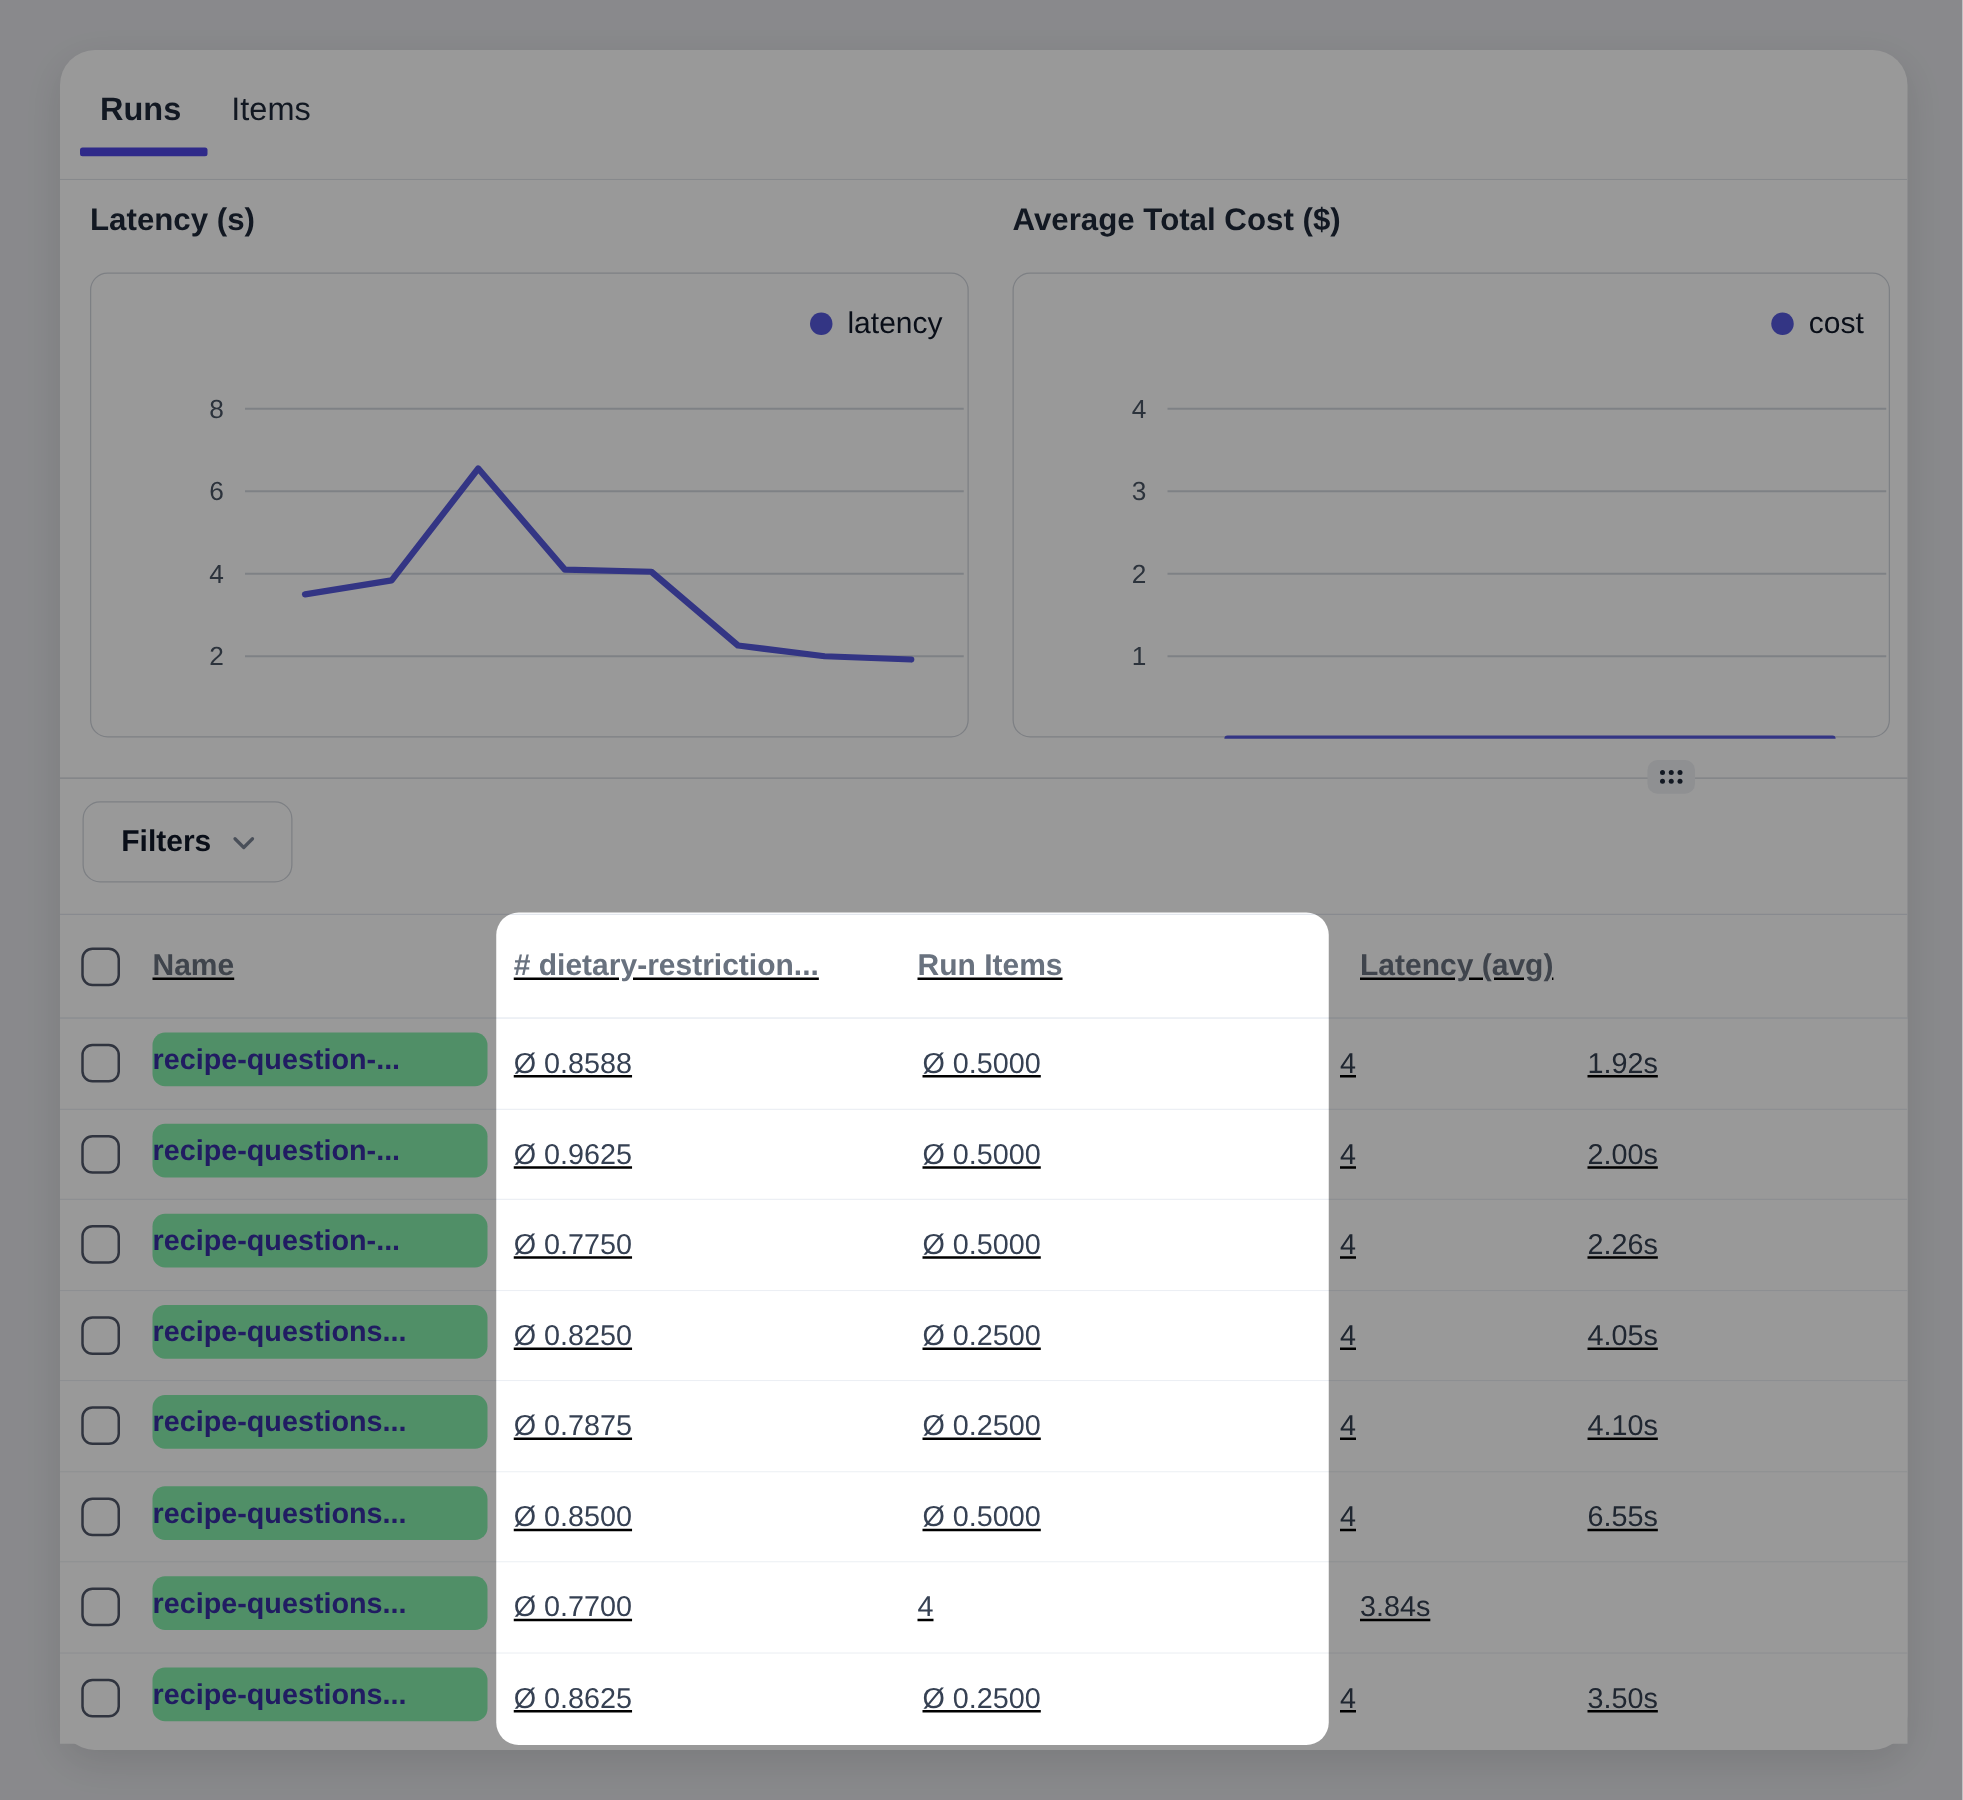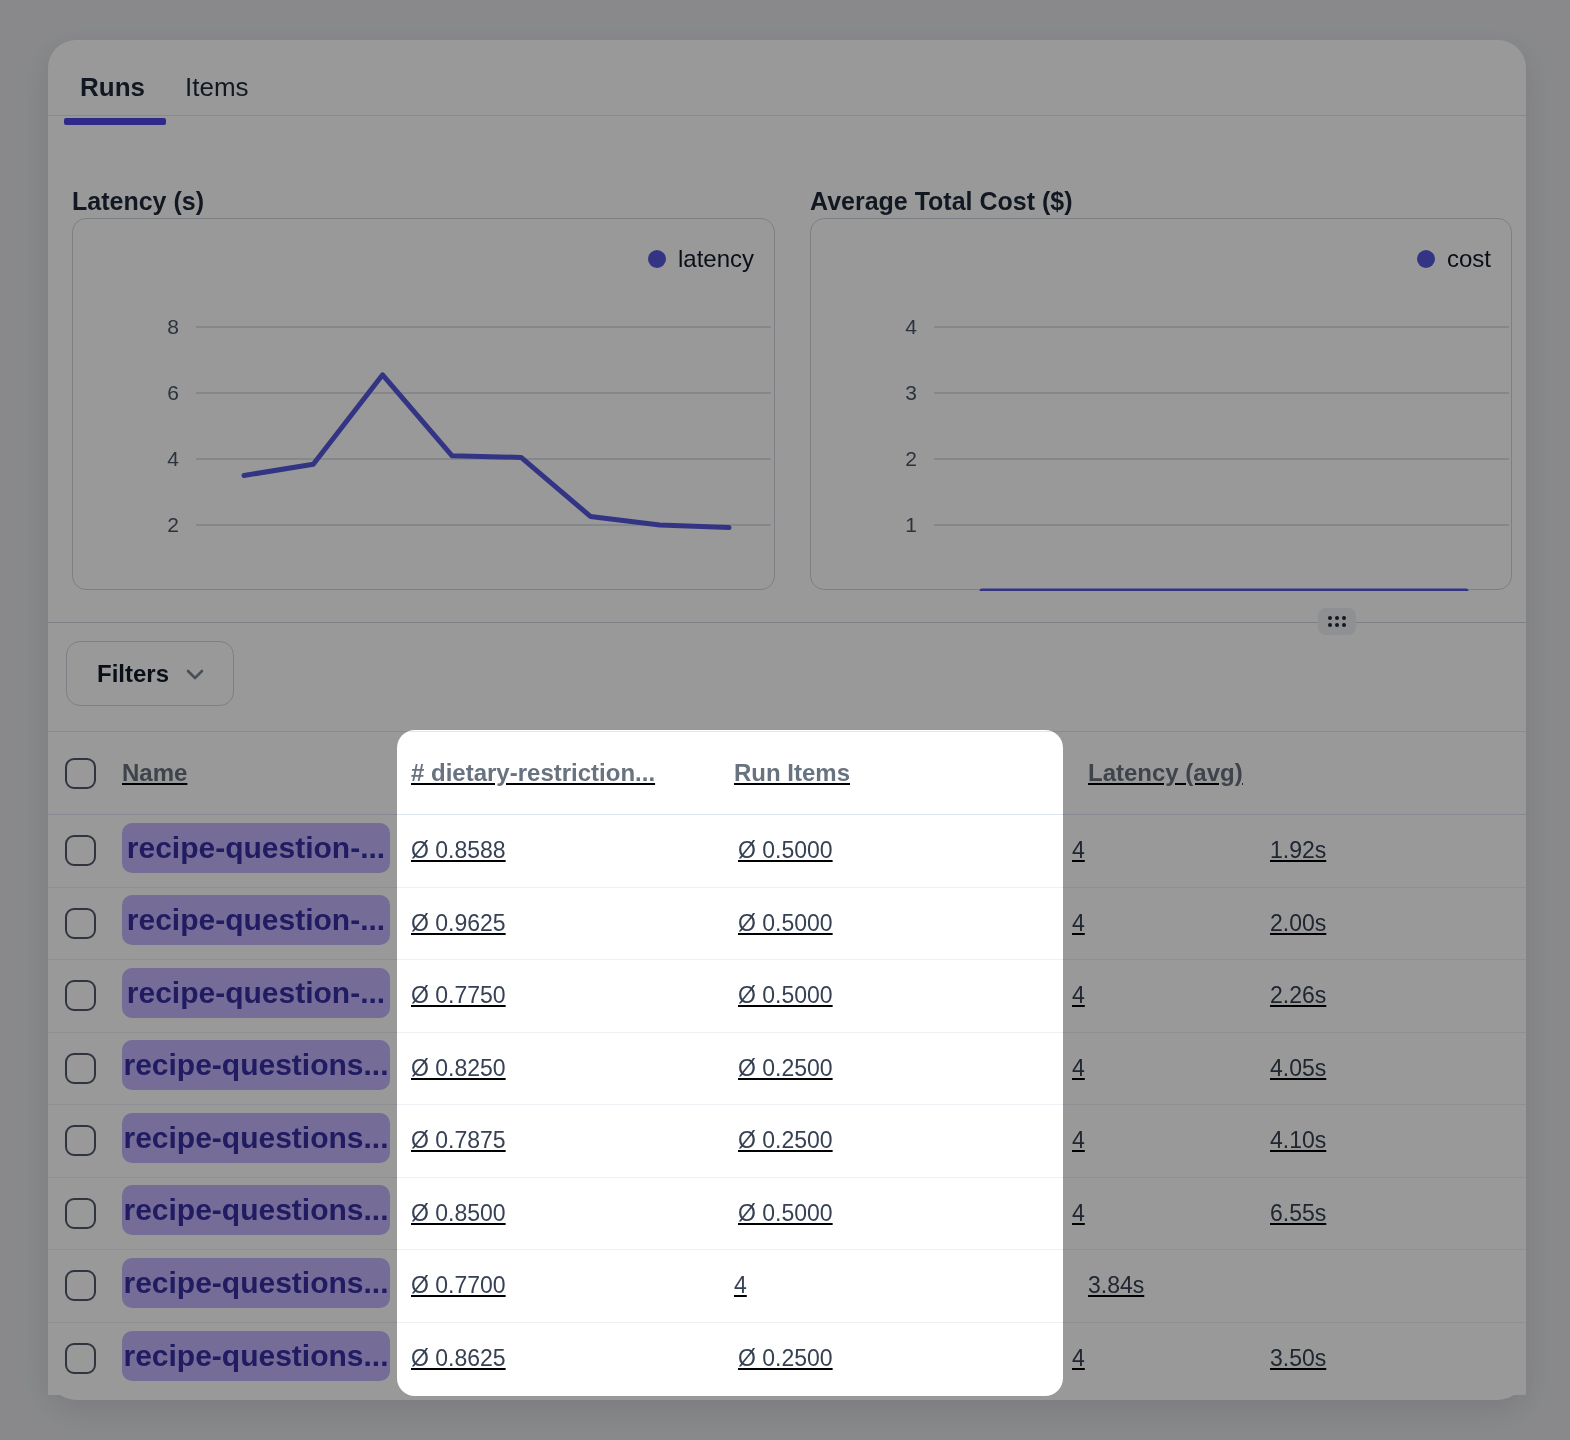--- a/index.html
+++ b/index.html
@@ -17,28 +17,28 @@
   .abs{position:absolute;}
 
   
   .card{
     left:48px;top:40px;width:1478px;height:1360px;
     background:#ffffff;border-radius:28px;
     box-shadow:0 10px 30px rgba(0,0,0,0.10);
   }
 
   
-  .tabbar{left:48px;top:40px;width:1478px;height:76px;border-bottom:1.5px solid #e2e5ea;border-radius:28px 28px 0 0;}
+  .tabbar{left:48px;top:40px;width:1478px;height:104px;border-bottom:1.5px solid #e2e5ea;border-radius:28px 28px 0 0;}
   .tab{position:absolute;top:32px;font-size:26px;color:#1e2939;cursor:pointer;}
   .tab-runs{left:32px;font-weight:700;}
   .tab-items{left:137px;font-weight:500;}
   .tab-underline{position:absolute;left:16px;top:78px;width:102px;height:7px;background:var(--accent);border-radius:2px;}
 
   
-  .chart-title{top:162px;font-size:25px;font-weight:700;color:#1e2939;margin-top:25px;}
+  .chart-title{top:162px;font-size:25px;font-weight:700;color:#1e2939;}
   .chart-panel{
     top:218px;height:372px;
     border:1.5px solid #d1d5dc;border-radius:14px;
     background:#ffffff;
   }
   .chart-panel svg{position:absolute;left:0;top:0;}
   .legend{position:absolute;top:26px;right:20px;display:flex;align-items:center;gap:12px;}
   .legend-dot{width:18px;height:18px;border-radius:50%;background:var(--line);}
   .legend-label{font-size:24px;color:#101828;}
 
@@ -78,23 +78,23 @@
   .c-conc{padding-left:13px;}
   .c-diet{padding-left:13px;}
   .c-items{padding-left:9px;}
   .c-lat{padding-left:25px;}
   .checkbox{
     width:31px;height:31px;border:2px solid #51586a;border-radius:9px;
     background:#ffffff;cursor:pointer;
   }
   .badge{
     display:inline-block;max-width:268px;min-width:268px;
-    padding:8px 0;text-align:center;
-    background:#c4b5fd;border-radius:10px;
-    font-size:30px;font-weight:700;color:#3730a3;
+    padding:8px 0;
+    background:#86efac;border-radius:10px;
+    font-size:23px;font-weight:700;color:#3730a3;
     white-space:nowrap;overflow:hidden;cursor:pointer;
   }
 
   
   .spotlight{
     left:397px;top:730px;width:666px;height:666px;
     border-radius:18px;
     box-shadow:0 0 0 4000px rgba(0,0,0,0.40);
     pointer-events:none;z-index:40;
   }

